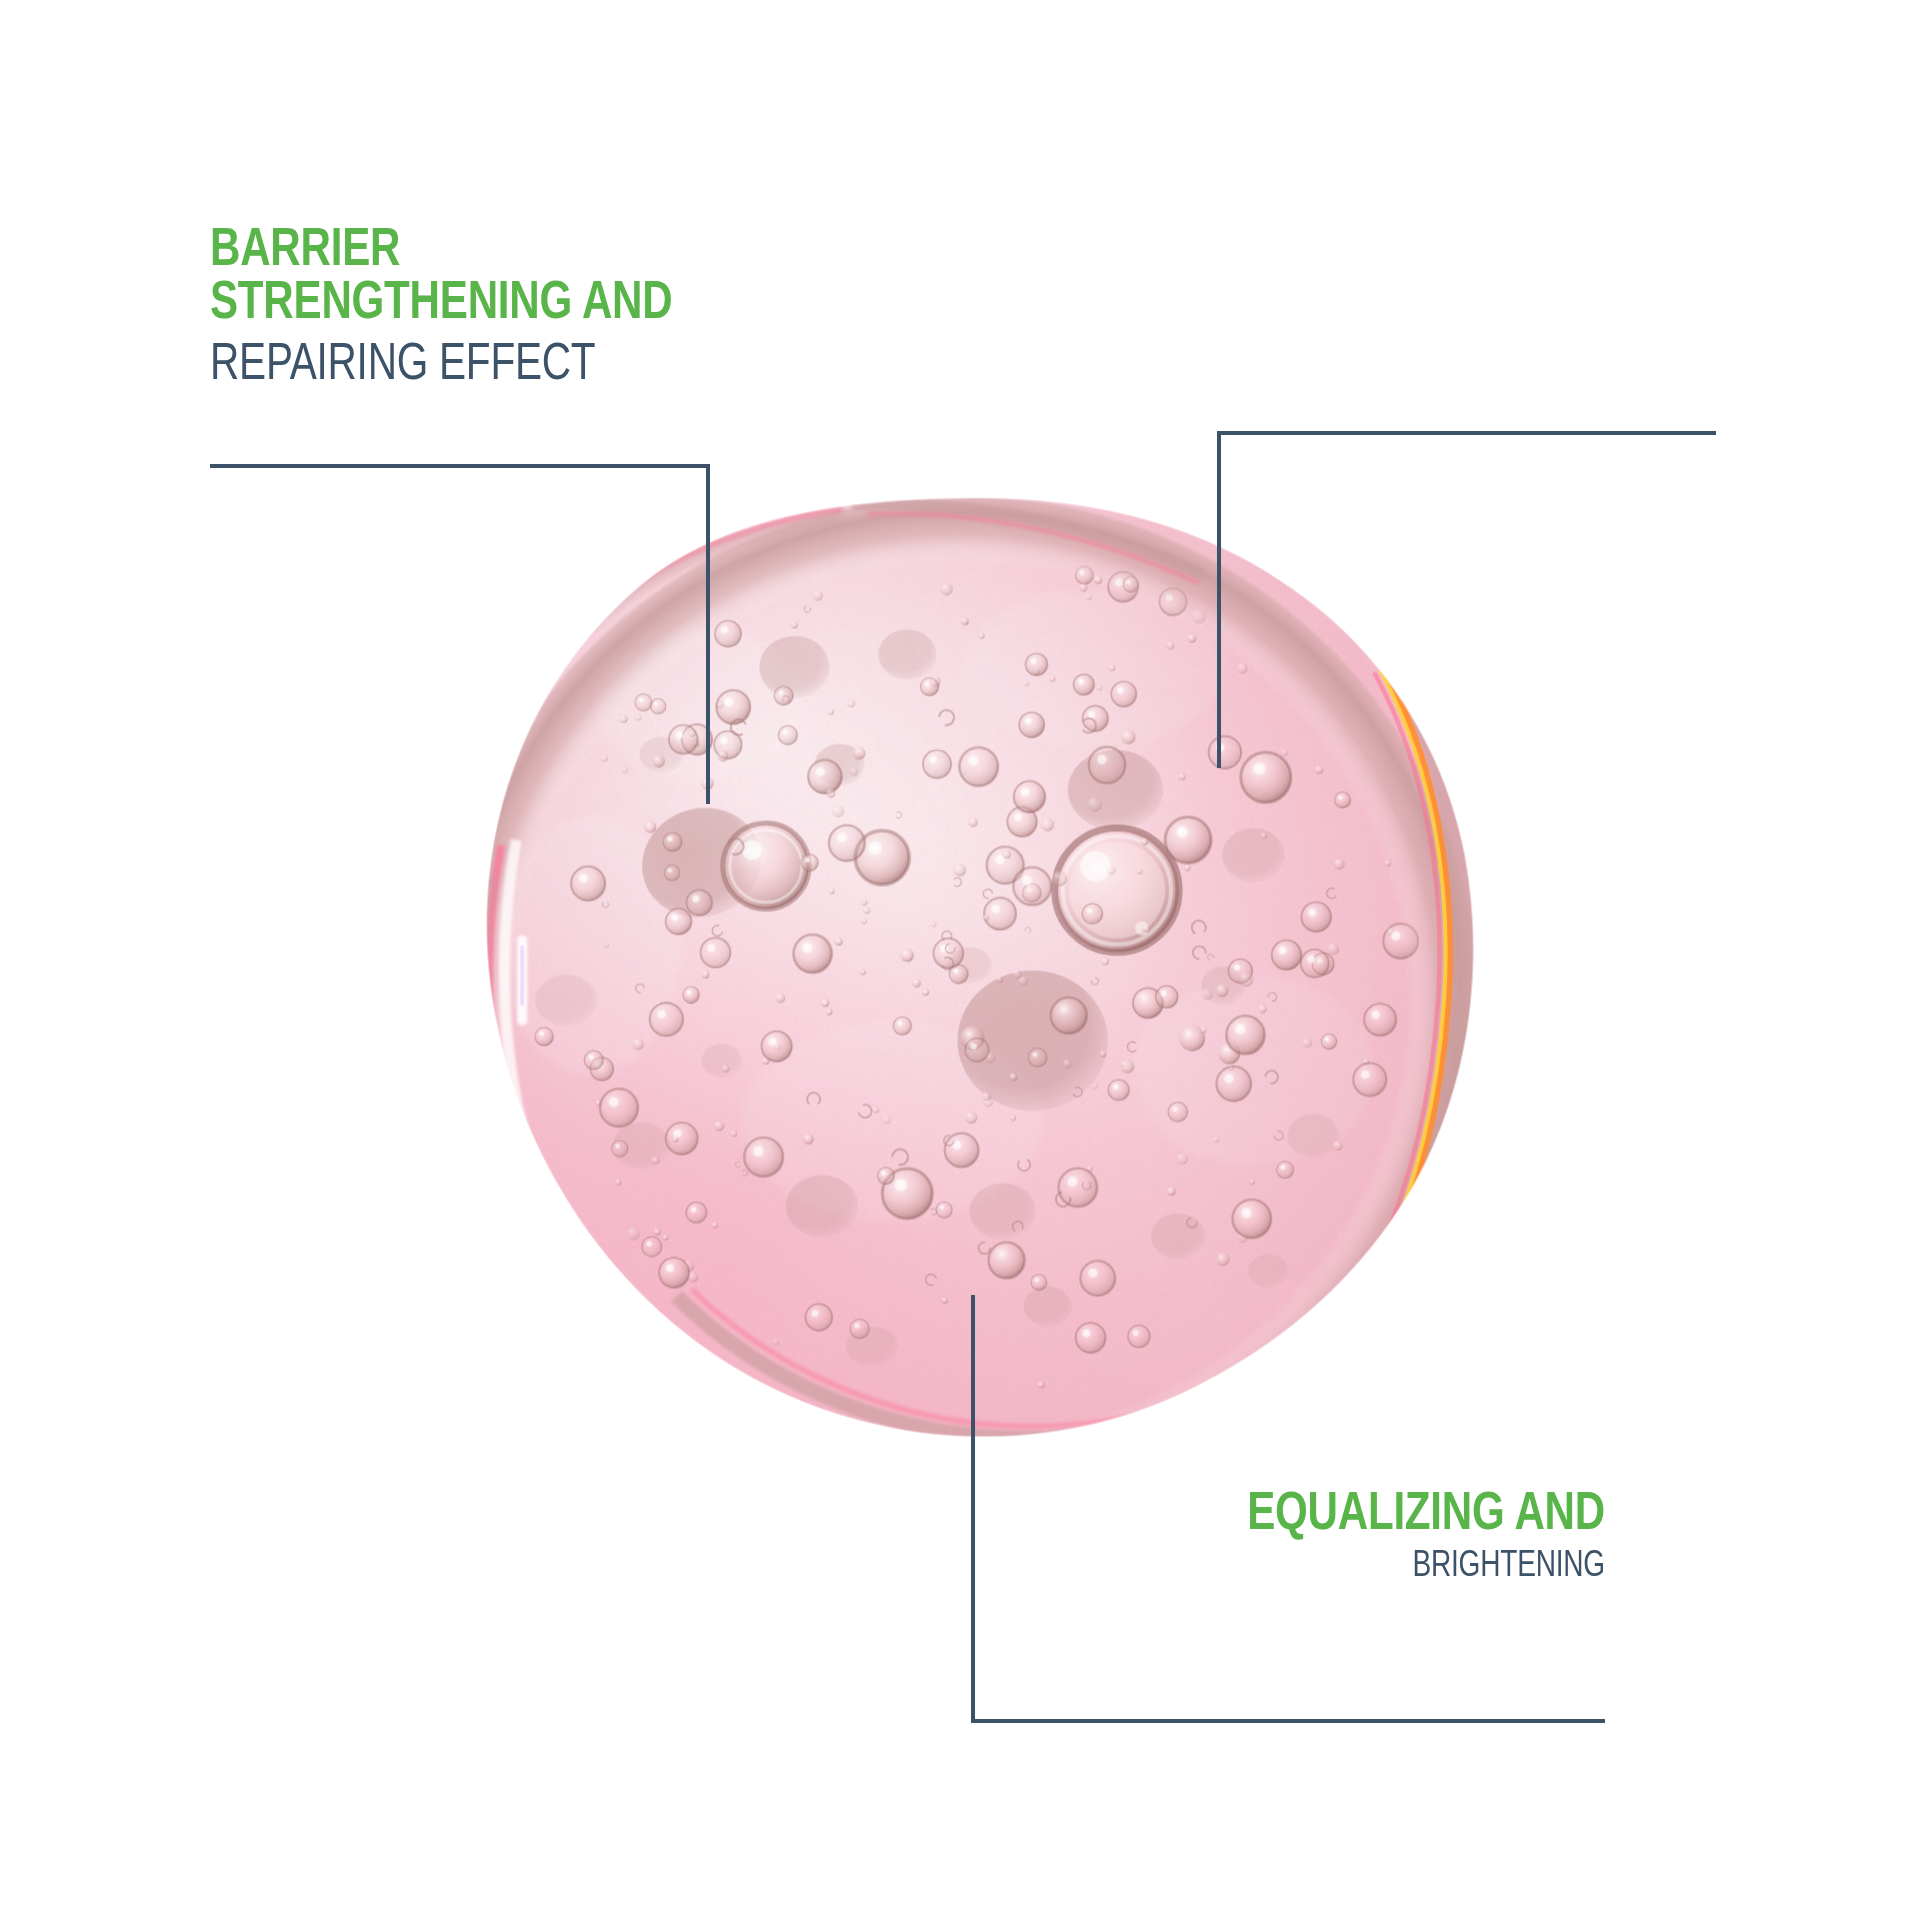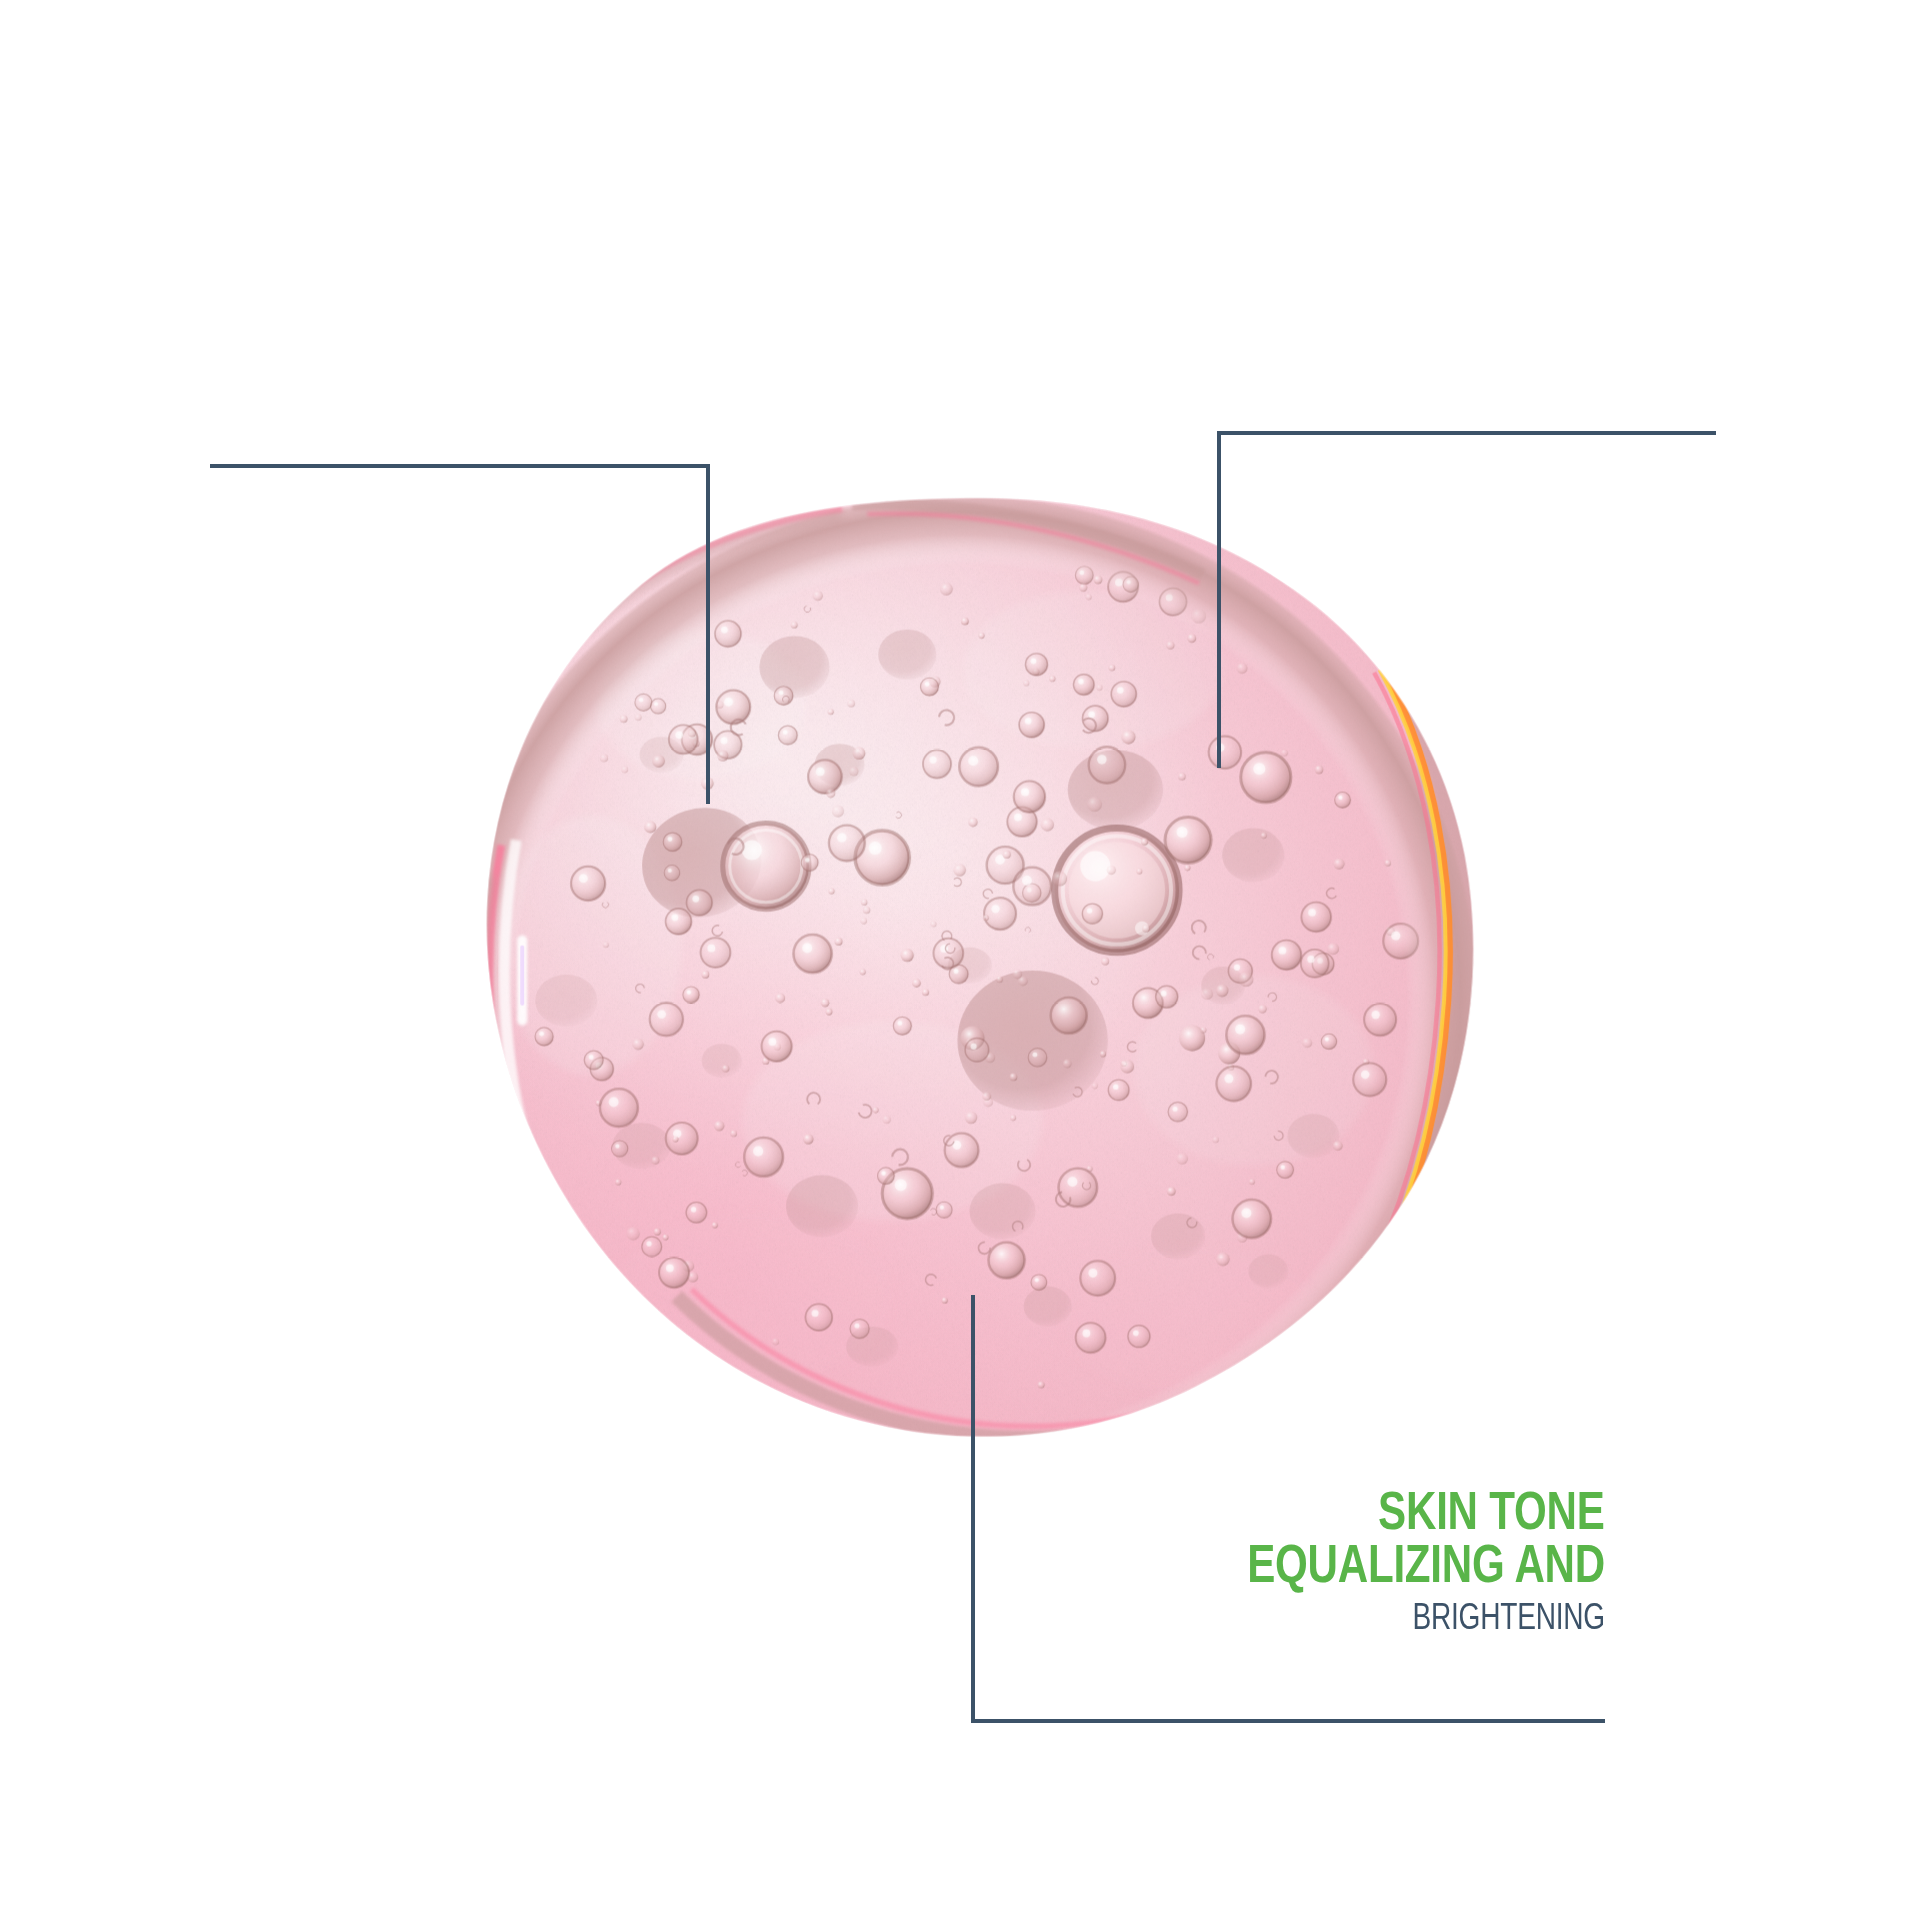--- a/index.html
+++ b/index.html
@@ -678,24 +678,28 @@
 
   <div class="conn h" style="left:210px;top:464px;width:499px;"></div>
   <div class="conn v" style="left:706px;top:464px;height:340px;"></div>
 
   <div class="conn h" style="left:1217px;top:431px;width:499px;"></div>
   <div class="conn v" style="left:1217px;top:431px;height:337px;"></div>
 
   <div class="conn v" style="left:971px;top:1295px;height:426px;"></div>
   <div class="conn h" style="left:971px;top:1719px;width:634px;"></div>
 
+  <div class="label" id="label-barrier">
+    <span class="ln green l1"><span class="squeeze">BARRIER</span></span>
+    <span class="ln green l2"><span class="squeeze">STRENGTHENING AND</span></span>
+    <span class="ln navy-light l3"><span class="squeeze">REPAIRING EFFECT</span></span>
+  </div>
 
   <div class="label" id="label-anti">
   </div>
 
   <div class="label" id="label-skin">
-    <span class="ln green l1"><span class="squeeze-r">SKIN TONE</span></span>
     <span class="ln green l2"><span class="squeeze-r">EQUALIZING AND</span></span>
     <span class="ln navy-light l3"><span class="squeeze-r">BRIGHTENING</span></span>
   </div>
 
 </div>
 
 
 </body></html>

